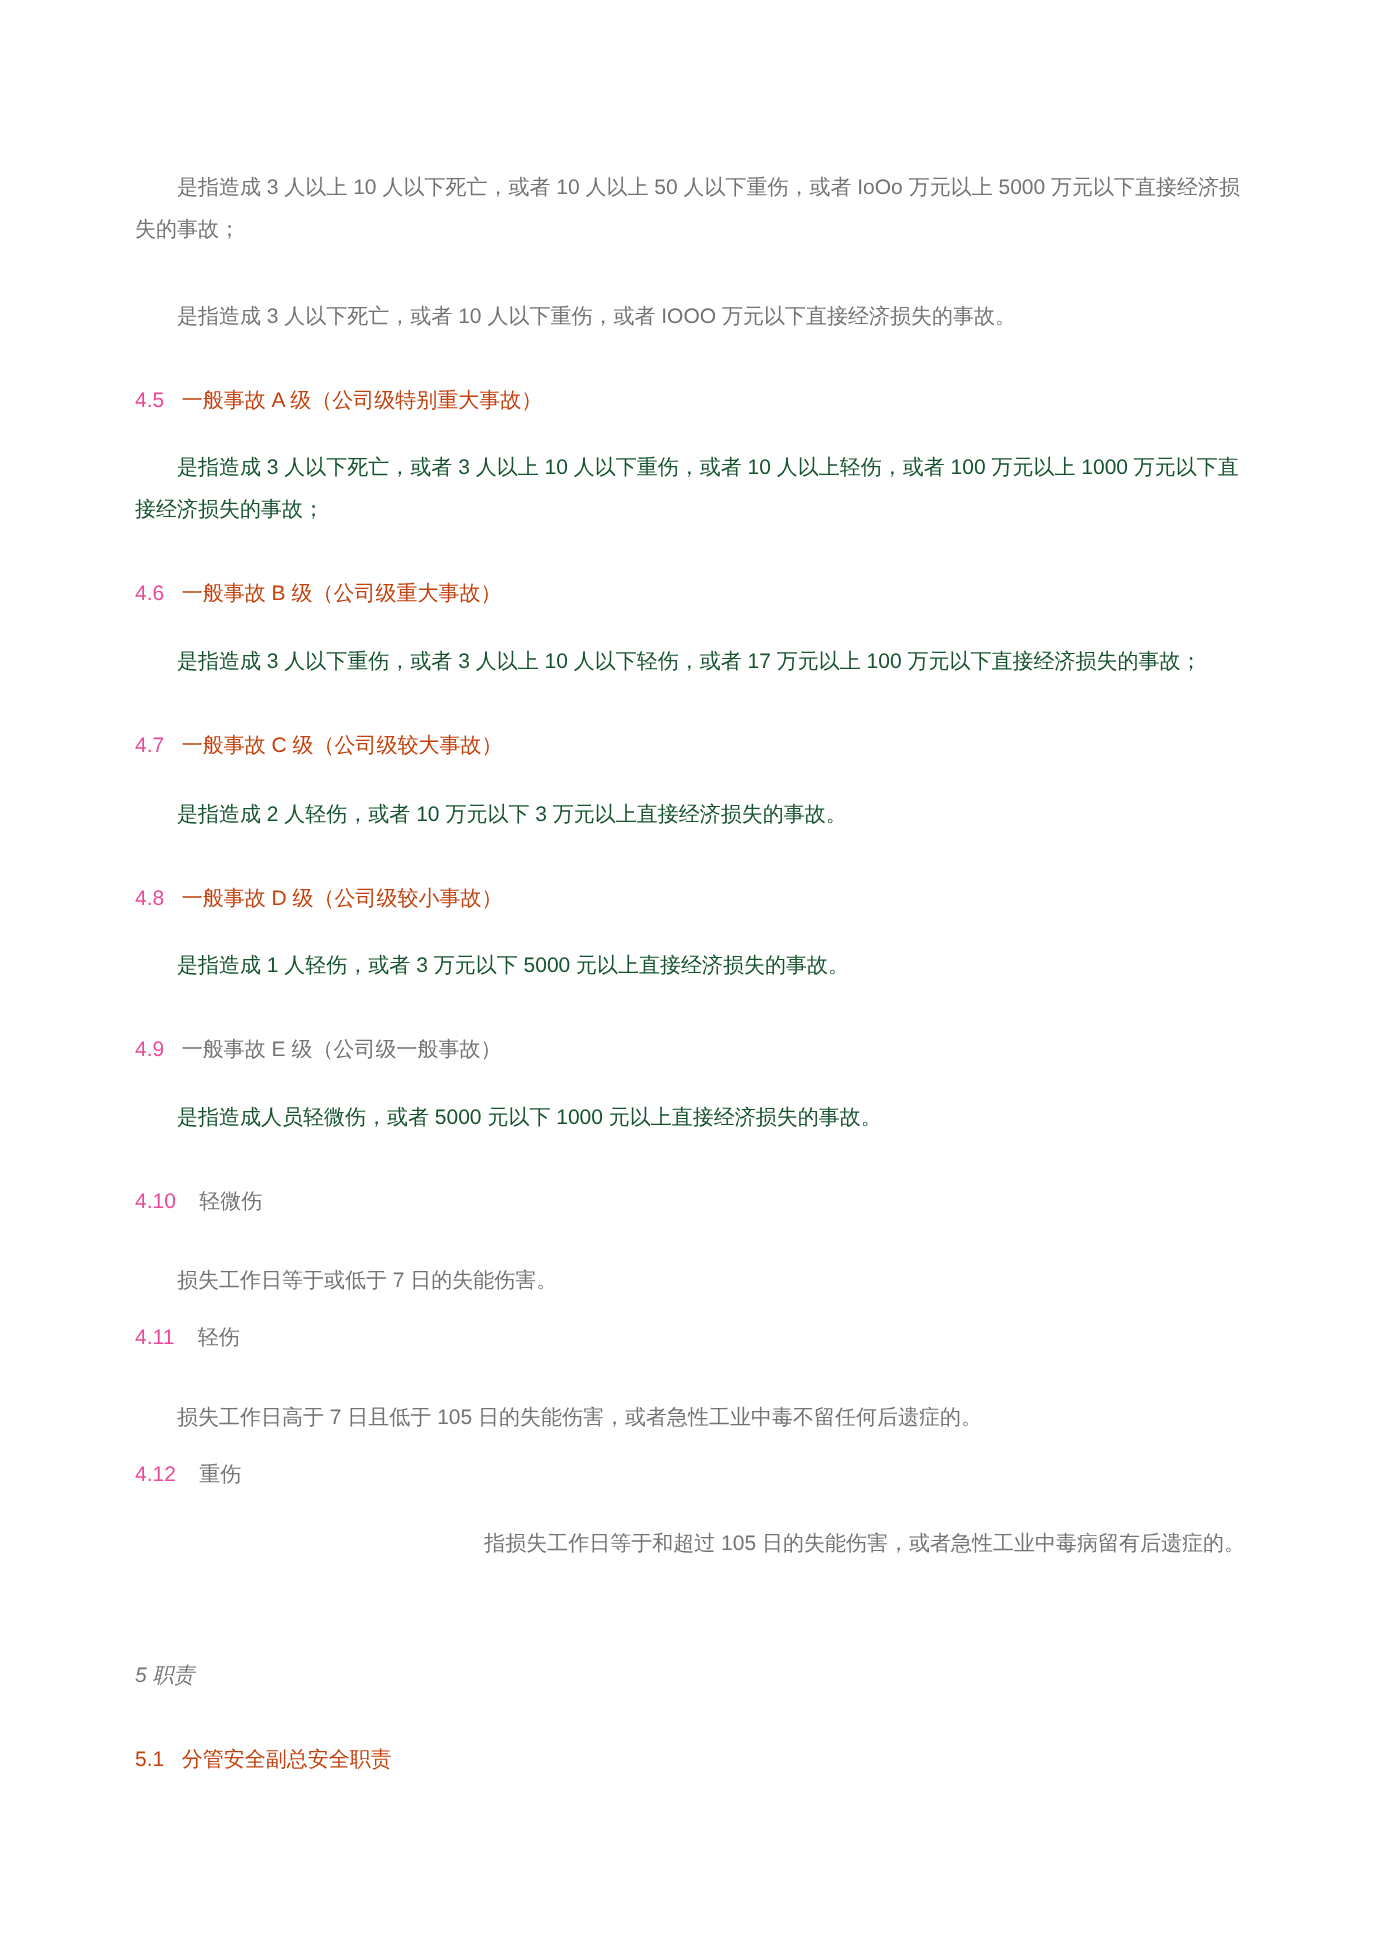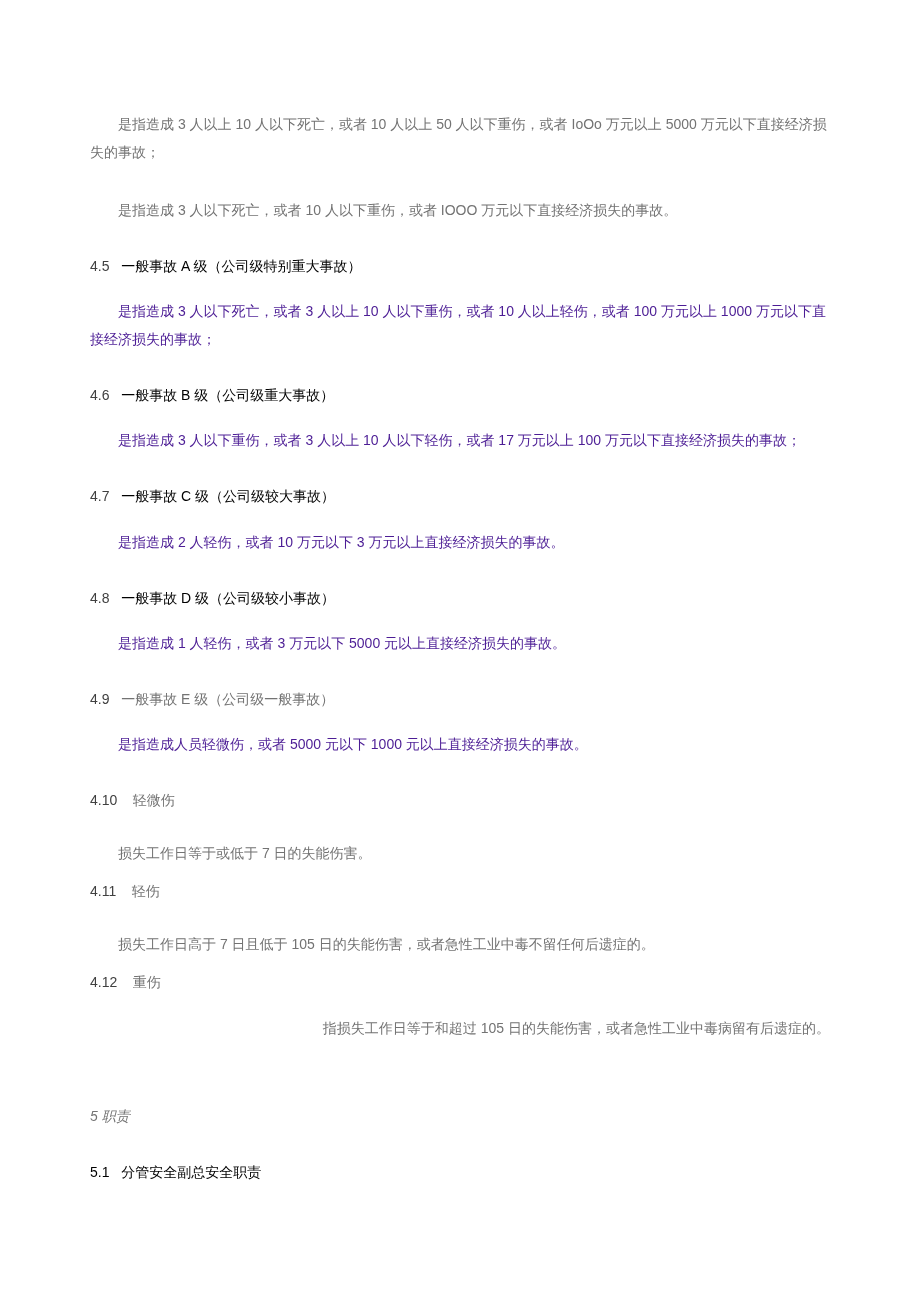--- a/index.html
+++ b/index.html
@@ -24,23 +24,23 @@
     line-height: 2.0;
     margin: 0 0 30px 0;
     text-indent: 0;
     font-style: italic;
   }
   .sec-heading {
     line-height: 1.8;
     margin: 0 0 18px 0;
     text-indent: 0;
   }
-  .num-black { color: #404040; }
-  .title-red { color: #000000; }
-  .body-red { color: #4c1d95; }
+  .num-black { color: #ec4899; }
+  .title-red { color: #c2410c; }
+  .body-red { color: #14532d; }
   .body-black { color: #737373; }
   .tight { margin-bottom: 12px; margin-top: 26px; }
 </style>
 </head>
 <body>
 <div class="page">
 
   <p class="para body-black">是指造成 3 人以上 10 人以下死亡，或者 10 人以上 50 人以下重伤，或者 IoOo 万元以上 5000 万元以下直接经济损失的事故；</p>
 
   <p class="para body-black">是指造成 3 人以下死亡，或者 10 人以下重伤，或者 IOOO 万元以下直接经济损失的事故。</p>

